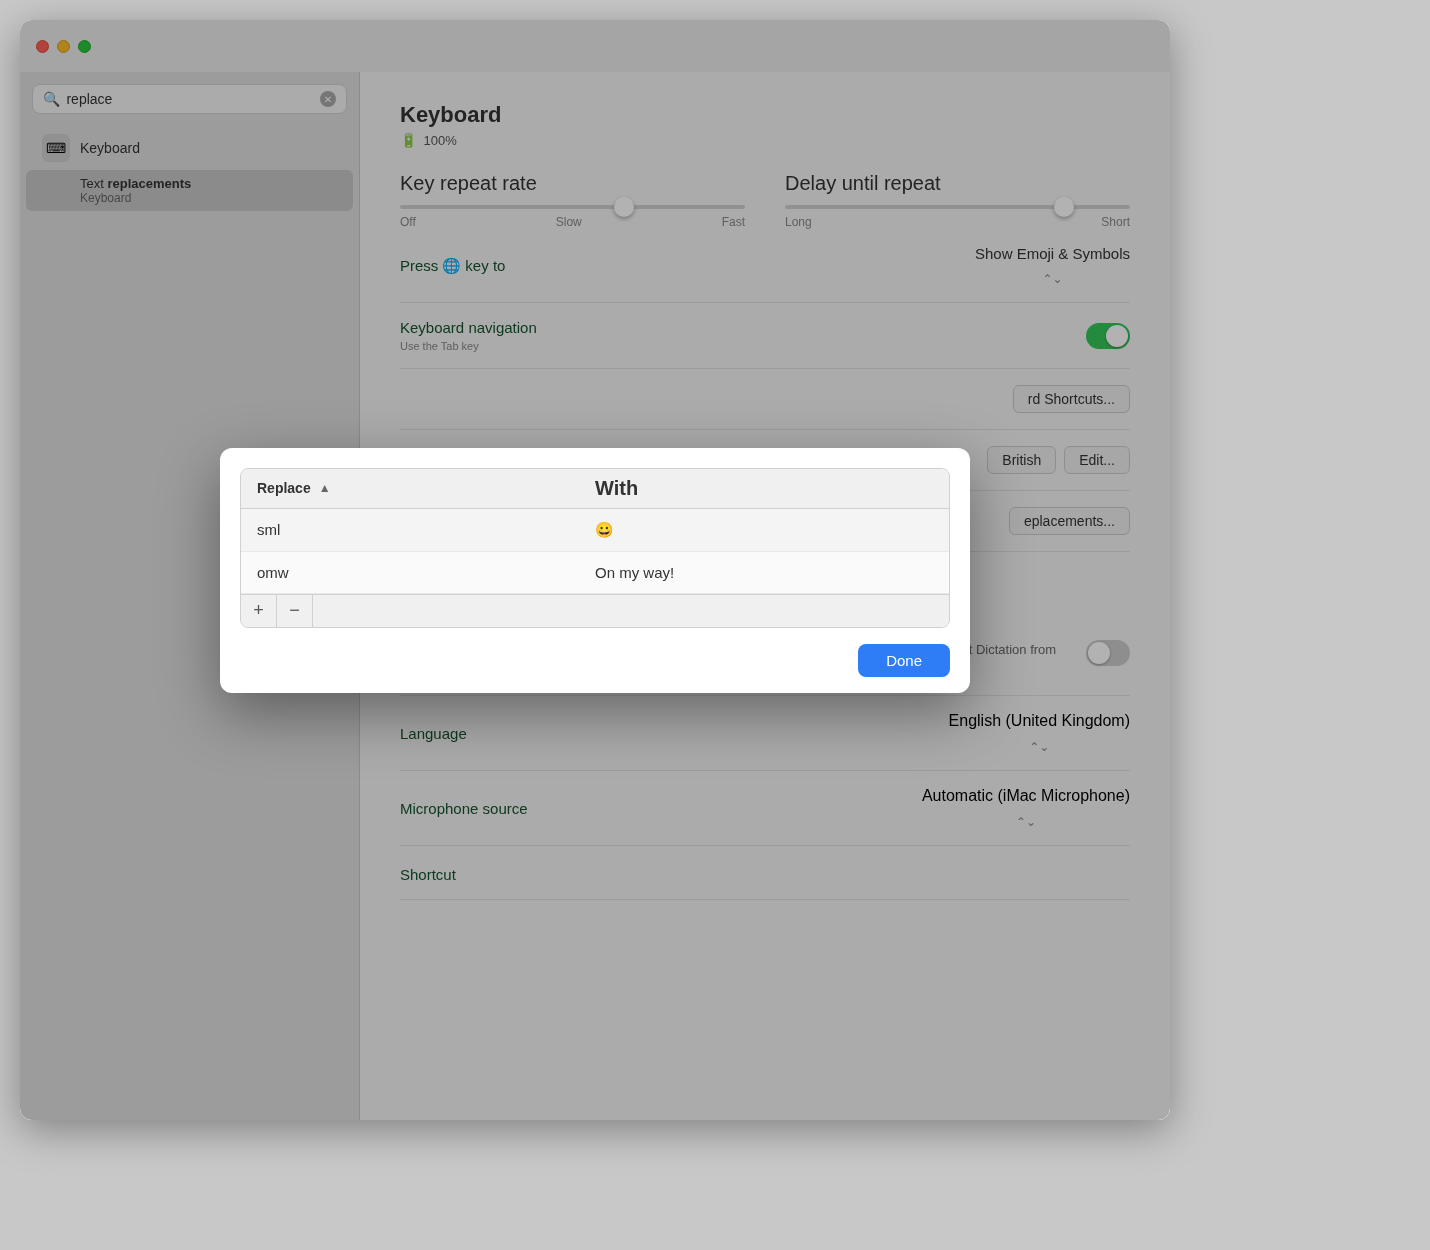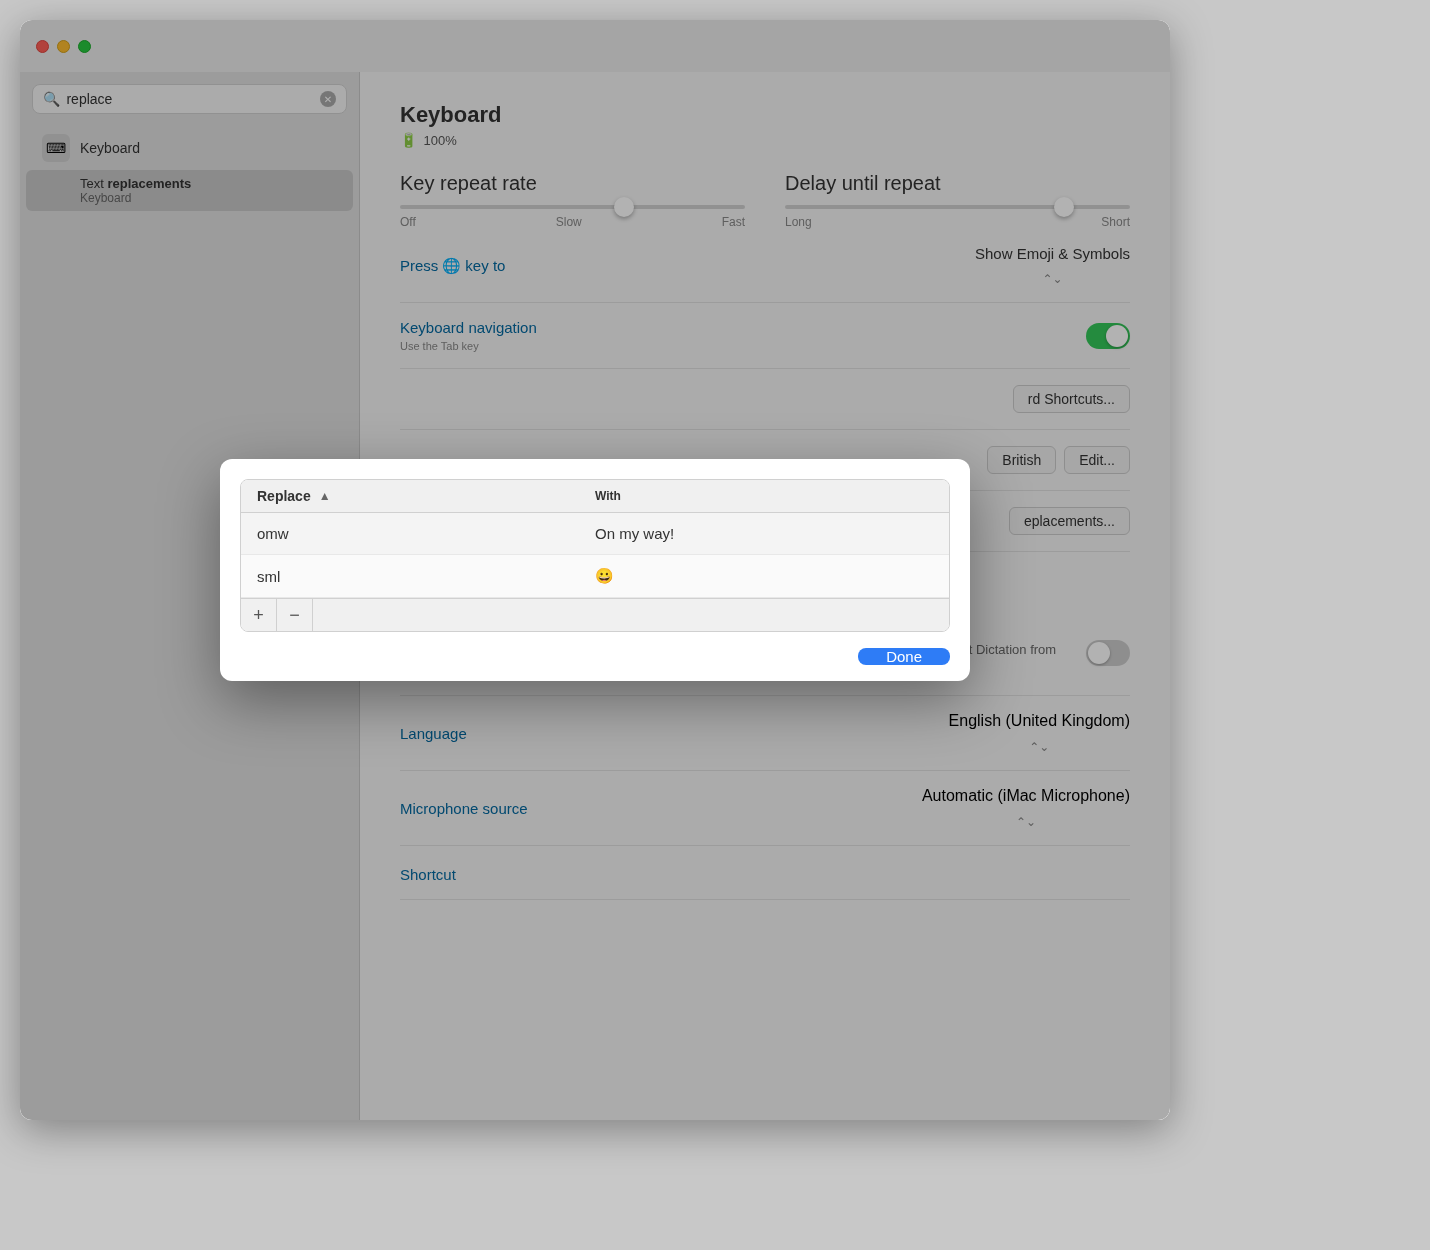--- a/index.html
+++ b/index.html
@@ -192,21 +192,21 @@
     .setting-row {
       display: flex;
       align-items: center;
       justify-content: space-between;
       padding: 16px 0;
       border-bottom: 1px solid #e0e0e0;
     }
 
     .setting-label {
       font-size: 15px;
-      color: #0369a1;
+      color: #14532d;
     }
 
     .setting-value {
       display: flex;
       align-items: center;
       gap: 8px;
       font-size: 15px;
       color: #333;
     }
 
@@ -382,21 +382,21 @@
       font-size: 14px;
       font-weight: 600;
       color: #333;
       display: flex;
       align-items: center;
       gap: 8px;
     }
 
     .table-header-with {
       flex: 1;
-      font-size: 12px;
+      font-size: 20px;
       font-weight: 600;
       color: #333;
     }
 
     .sort-icon {
       color: #666;
       font-size: 12px;
     }
 
     .table-row {
@@ -453,21 +453,21 @@
       padding: 16px 20px;
       display: flex;
       justify-content: flex-end;
     }
 
     .btn-done {
       background: #2e7cf6;
       color: white;
       border: none;
       border-radius: 8px;
-      padding: 0 28px;
+      padding: 8px 28px;
       font-size: 15px;
       font-weight: 500;
       cursor: pointer;
     }
 
     .shortcut-section {
       margin-top: 4px;
     }
   </style>
 </head>
@@ -611,26 +611,26 @@
         <div class="table-container">
           <div class="table-header">
             <div class="table-header-replace">
               <span>Replace</span>
               <span class="sort-icon">▲</span>
             </div>
             <div class="table-header-with">With</div>
           </div>
 
           <div class="table-row">
+            <div class="table-cell-replace">sml</div>
+            <div class="table-cell-with">😀</div>
+          </div>
+          <div class="table-row">
             <div class="table-cell-replace">omw</div>
             <div class="table-cell-with">On my way!</div>
-          </div>
-          <div class="table-row">
-            <div class="table-cell-replace">sml</div>
-            <div class="table-cell-with">😀</div>
           </div>
 
           <div class="table-footer">
             <div class="table-footer-btn">+</div>
             <div class="table-footer-btn">−</div>
           </div>
         </div>
       </div>
 
       <div class="modal-footer">

